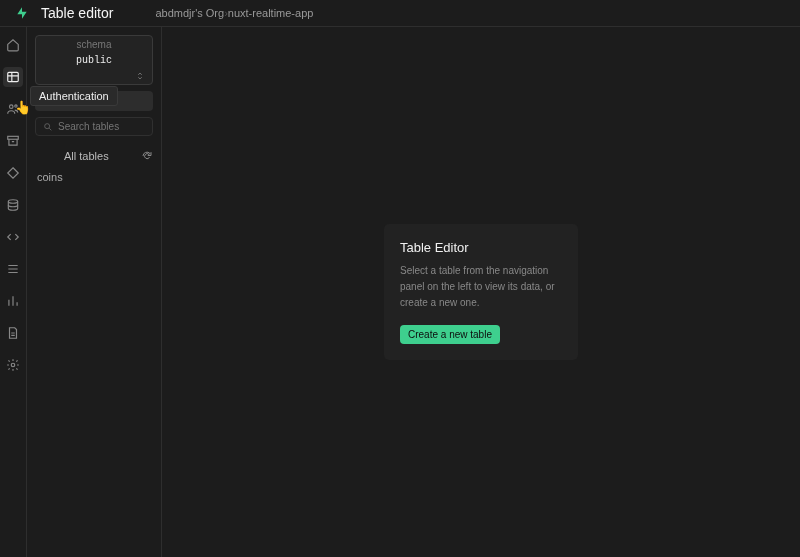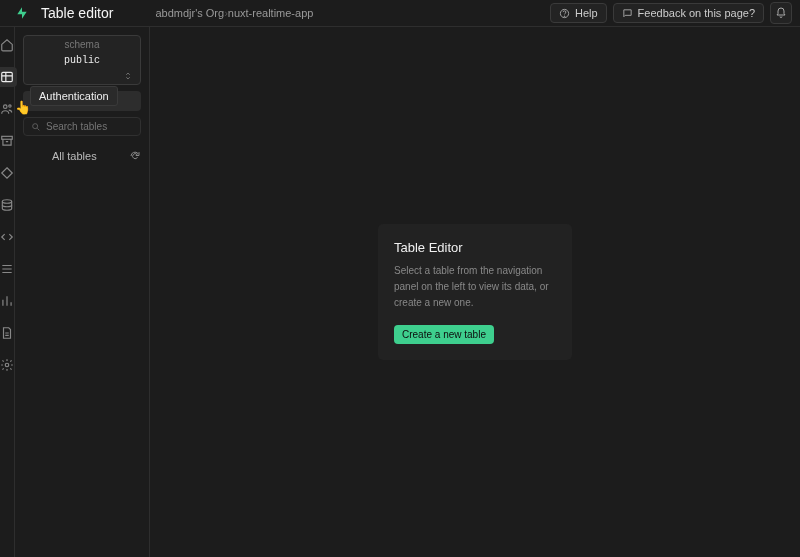--- a/index.html
+++ b/index.html
@@ -49,21 +49,21 @@
   width: 22px;
   height: 22px;
   border-radius: 4px;
   display: flex;
   align-items: center;
   justify-content: center;
   cursor: pointer;
 }
 .layout { display: flex; height: calc(557px - 27px); }
 .sidebar {
-  width: 15px;
+  width: 27px;
   border-right: 1px solid #2e2e2e;
   display: flex;
   flex-direction: column;
   align-items: center;
   padding-top: 8px;
   gap: 12px;
   position: relative;
 }
 .sidebar-item {
   width: 20px;
@@ -201,42 +201,20 @@
       <path d="M12 2 L4 14 H12 V22 L20 10 H12 Z" fill="#3ecf8e"></path>
     </svg>
   </div>
   <div class="title">Table editor</div>
   <div class="crumbs">
     <span class="crumb">abdmdjr's Org</span>
     <span class="crumb-sep">›</span>
     <span class="crumb">nuxt-realtime-app</span>
   </div>
   <div class="topbar-spacer"></div>
-  <div class="top-actions">
-    <div class="btn-outlined">
-      <svg width="11" height="11" viewBox="0 0 24 24" fill="none" stroke="#aaa" stroke-width="2">
-          <circle cx="12" cy="12" r="9"></circle>
-          <path d="M9 9a3 3 0 1 1 4 3c-1 .7-1 1-1 2"></path>
-          <circle cx="12" cy="18" r="0.8" fill="#aaa"></circle>
-        </svg>
-      <span>Help</span>
-    </div>
-    <div class="btn-outlined">
-      <svg width="11" height="11" viewBox="0 0 24 24" fill="none" stroke="#aaa" stroke-width="2">
-          <path d="M4 4h16v12H7l-3 3V4z"></path>
-        </svg>
-      <span>Feedback on this page?</span>
-    </div>
-    <div class="icon-btn">
-      <svg width="12" height="12" viewBox="0 0 24 24" fill="none" stroke="#aaa" stroke-width="2">
-          <path d="M6 8a6 6 0 1 1 12 0v5l2 3H4l2-3V8z"></path>
-          <path d="M10 19a2 2 0 0 0 4 0"></path>
-        </svg>
-    </div>
-  </div>
 </div>
 
 <div class="layout">
   <div class="sidebar">
     <div class="sidebar-item">
       <svg width="14" height="14" viewBox="0 0 24 24" fill="none" stroke="currentColor" stroke-width="2">
           <path d="M3 11l9-8 9 8v9a2 2 0 0 1-2 2H5a2 2 0 0 1-2-2z"></path>
         </svg>
     </div>
     <div class="sidebar-item active">
@@ -333,20 +311,21 @@
 
     <div class="section-row">
       <span>All tables</span>
       <span>
         <svg width="12" height="12" viewBox="0 0 24 24" fill="none" stroke="#888" stroke-width="2">
             <path d="M4 12a8 8 0 0 1 14-5l2-2v6h-6l2-2a5 5 0 1 0 1 5"></path>
           </svg>
       </span>
     </div>
 
+    <div class="table-item">coins</div>
   </div>
 
   <div class="main">
     <div class="card">
       <div class="card-title">Table Editor</div>
       <div class="card-desc">Select a table from the navigation panel on the left to view its data, or create a new one.</div>
       <button class="cta">Create a new table</button>
     </div>
   </div>
 </div>

